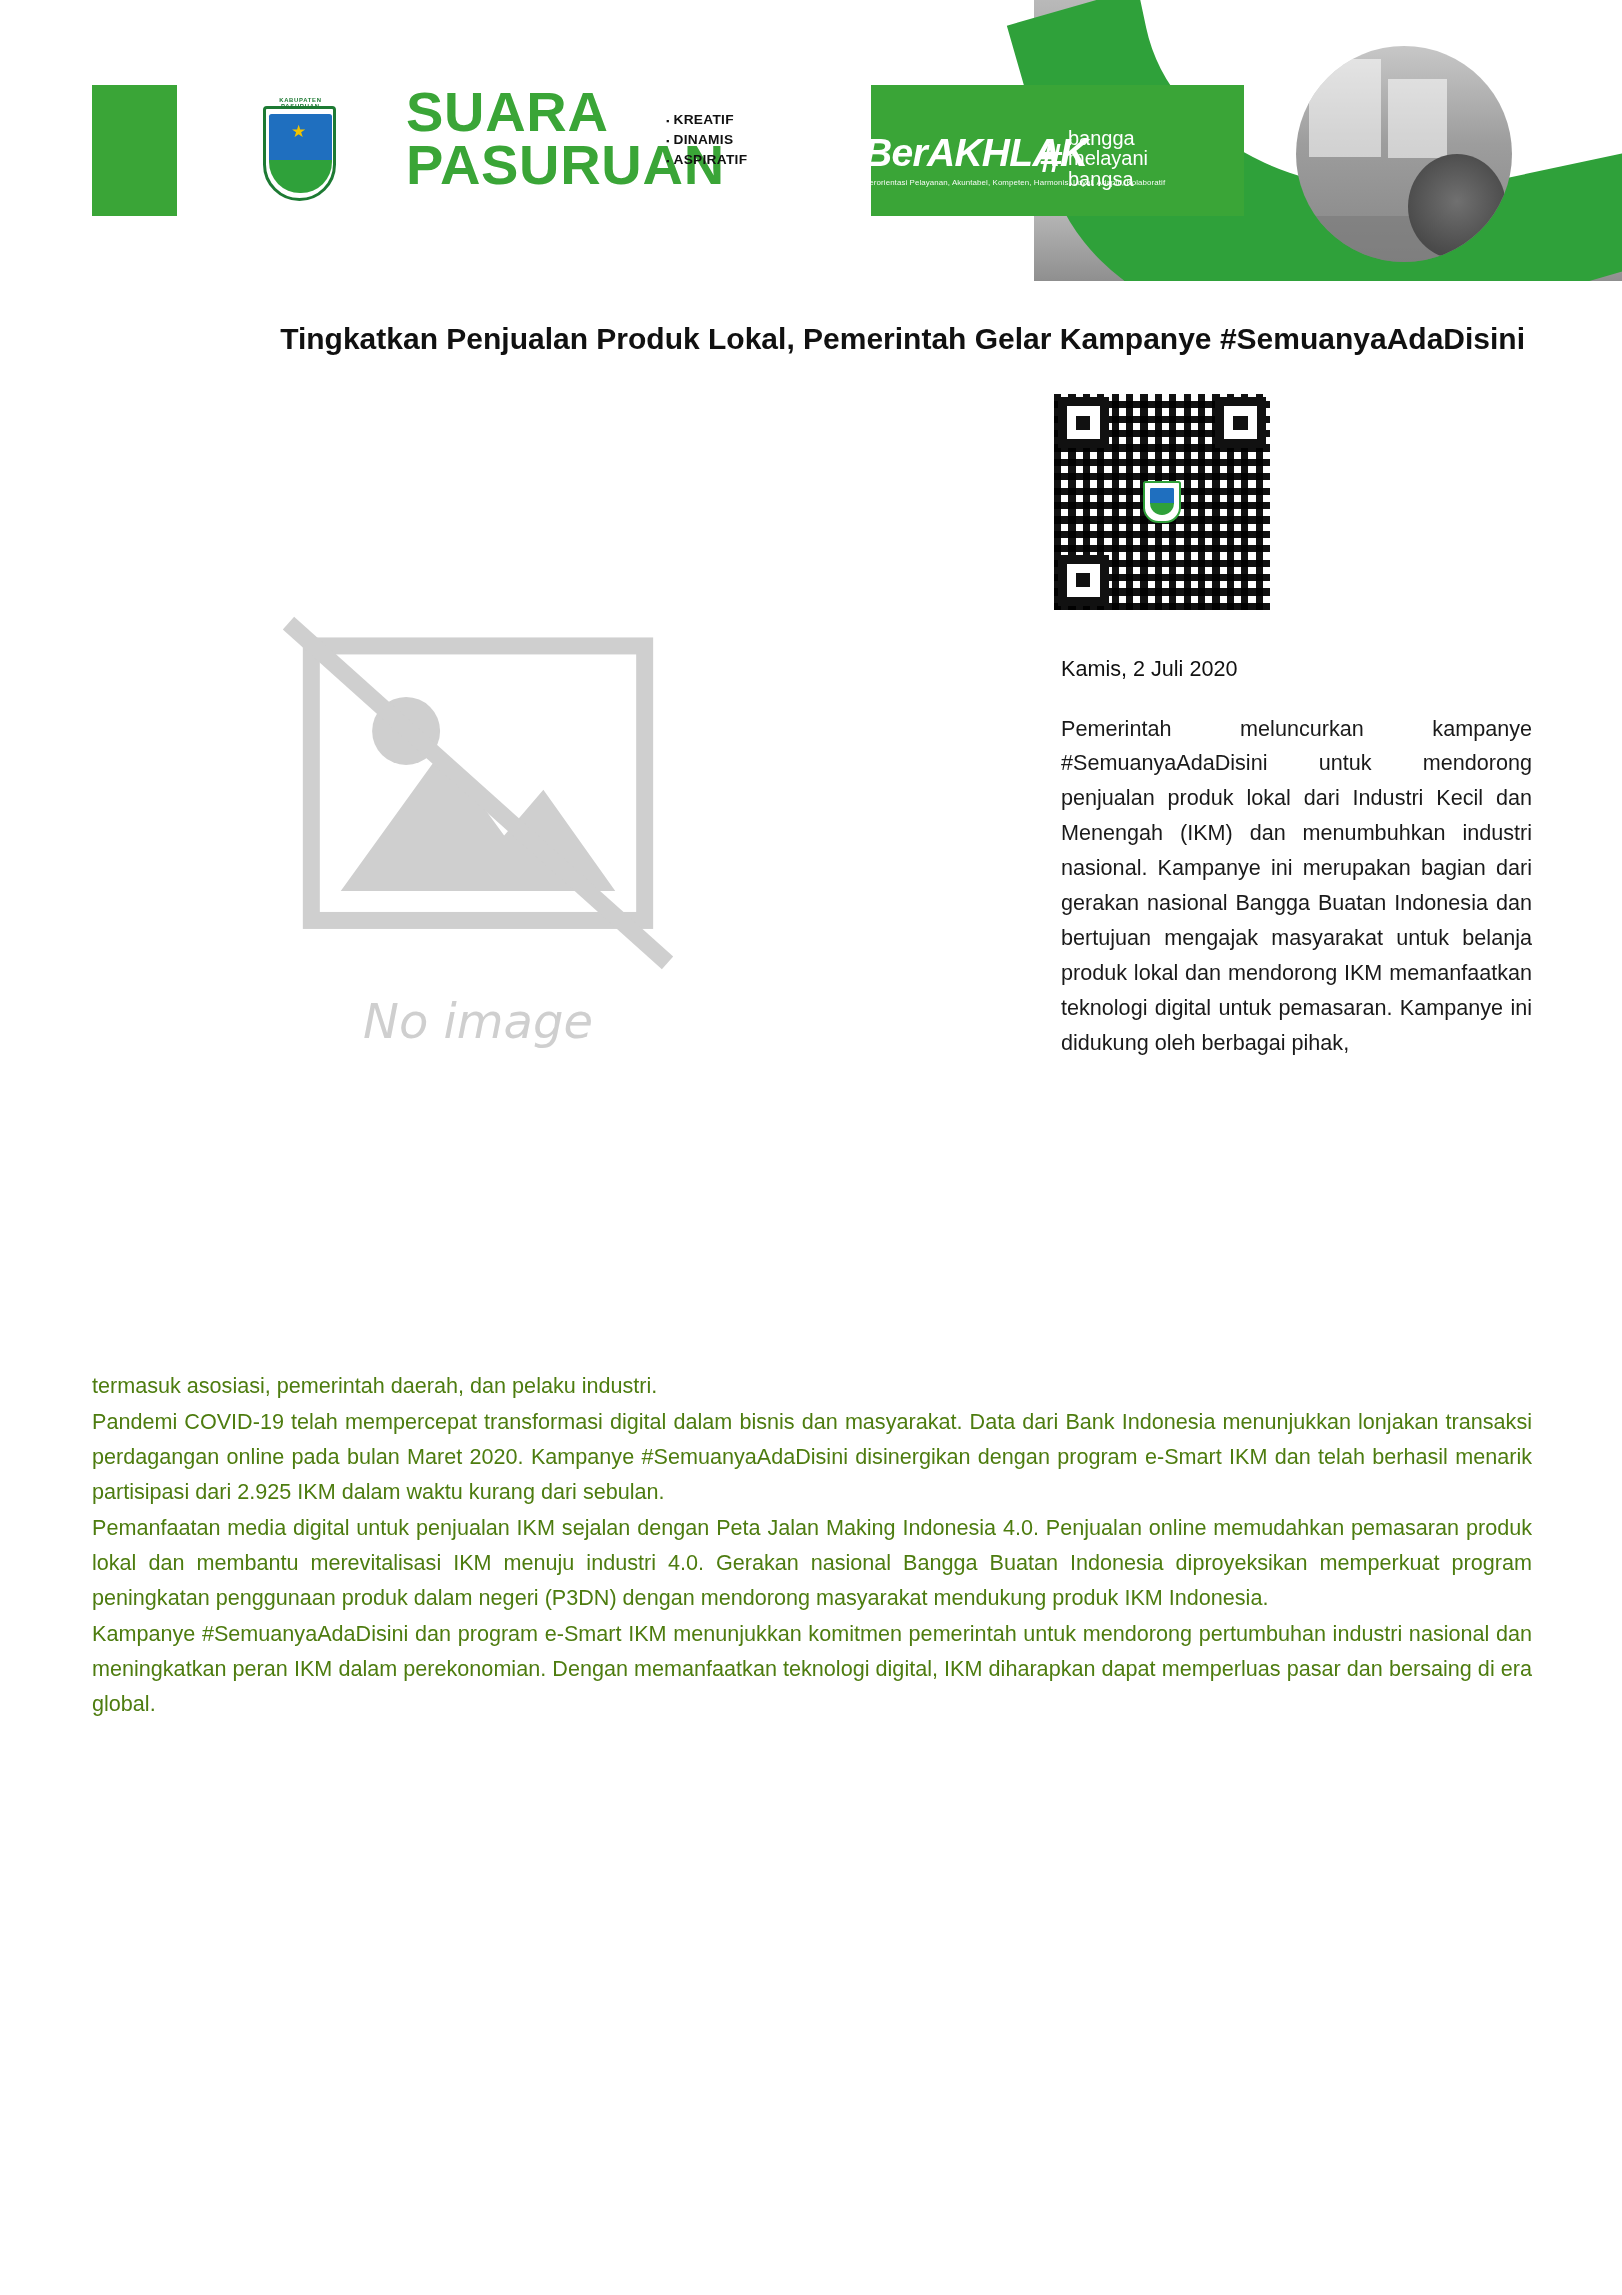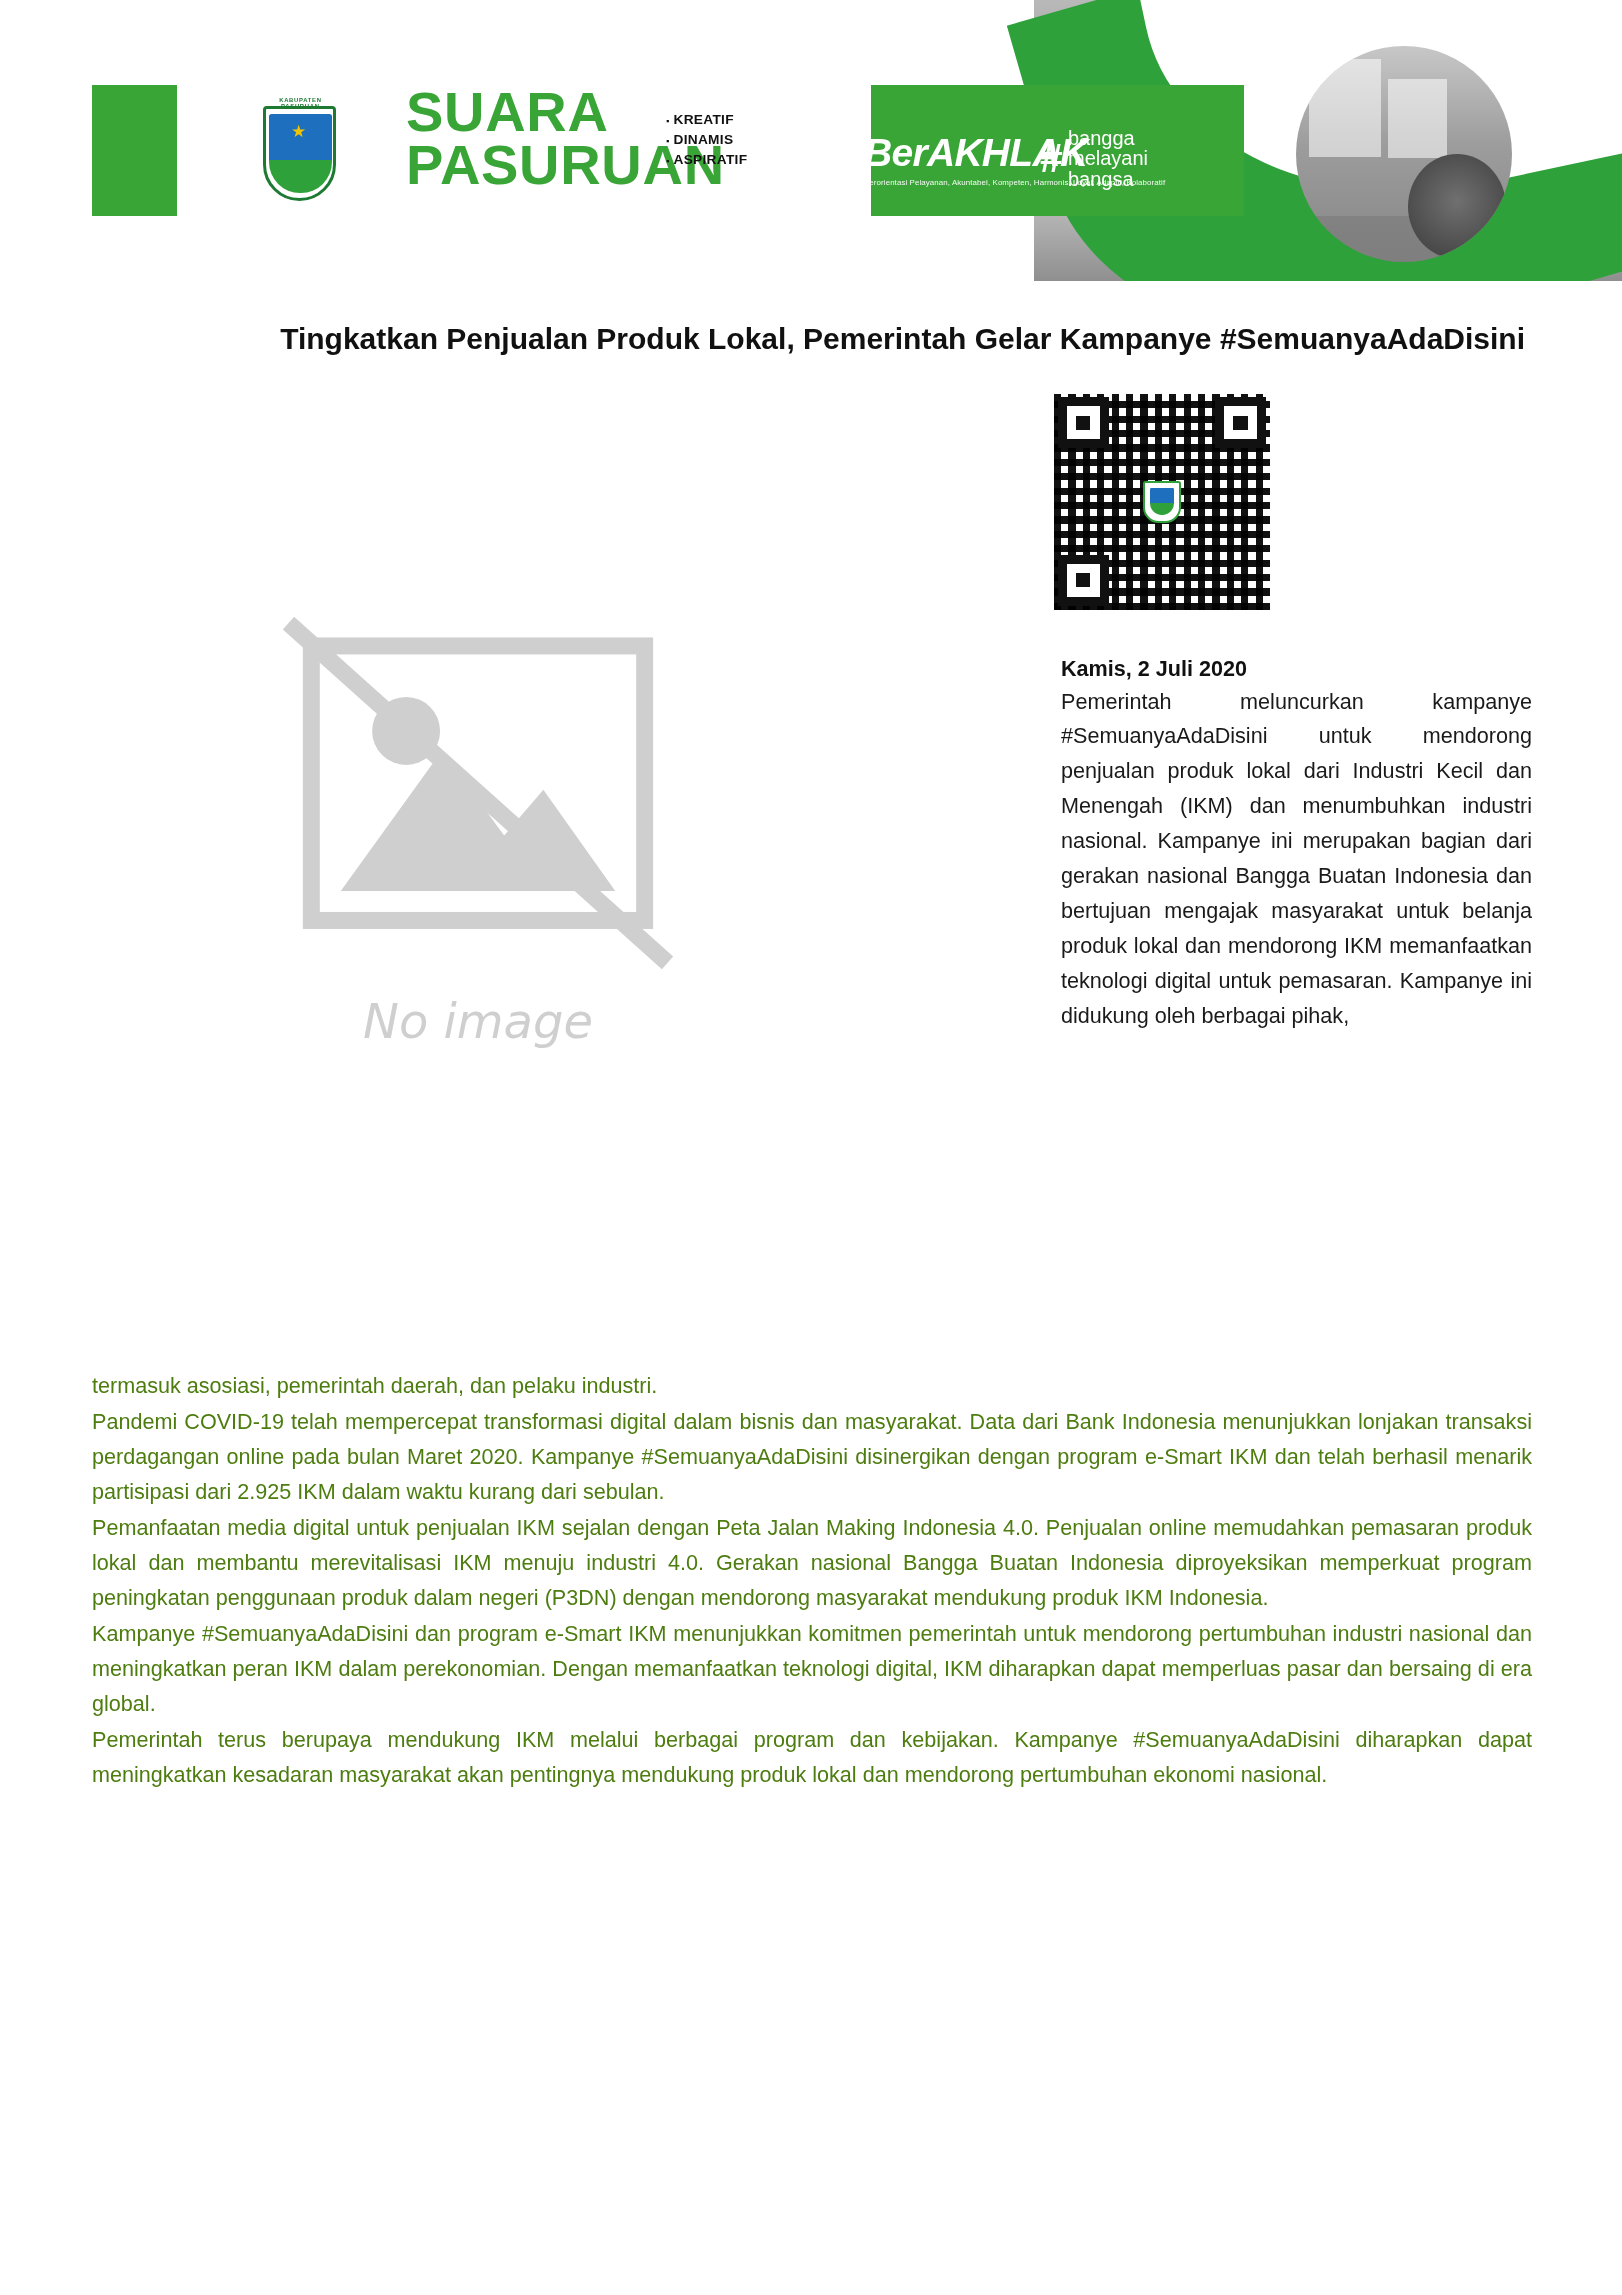--- a/index.html
+++ b/index.html
@@ -323,23 +323,23 @@
   }
 
   .side-col {
     position: absolute;
     right: 0;
     top: 262px;
     width: 471px;
   }
   .side-col .date {
     font-size: 21.6px;
-    font-weight: bold;
+    font-weight: normal;
     color: #111;
-    margin-bottom: 3px;
+    margin-bottom: 30px;
   }
   .side-col .lead {
     font-size: 21.6px;
     line-height: 1.62;
     text-align: justify;
     color: #1a1a1a;
   }
 
   .body-text {
     position: absolute;
@@ -444,16 +444,15 @@
   <div class="side-col">
     <div class="date">Kamis, 2 Juli 2020</div>
     <div class="lead">Pemerintah meluncurkan kampanye #SemuanyaAdaDisini untuk mendorong penjualan produk lokal dari Industri Kecil dan Menengah (IKM) dan menumbuhkan industri nasional. Kampanye ini merupakan bagian dari gerakan nasional Bangga Buatan Indonesia dan bertujuan mengajak masyarakat untuk belanja produk lokal dan mendorong IKM memanfaatkan teknologi digital untuk pemasaran. Kampanye ini didukung oleh berbagai pihak,</div>
   </div>
 
   <div class="body-text">
     <p>termasuk asosiasi, pemerintah daerah, dan pelaku industri.</p>
     <p>Pandemi COVID-19 telah mempercepat transformasi digital dalam bisnis dan masyarakat. Data dari Bank Indonesia menunjukkan lonjakan transaksi perdagangan online pada bulan Maret 2020. Kampanye #SemuanyaAdaDisini disinergikan dengan program e-Smart IKM dan telah berhasil menarik partisipasi dari 2.925 IKM dalam waktu kurang dari sebulan.</p>
     <p>Pemanfaatan media digital untuk penjualan IKM sejalan dengan Peta Jalan Making Indonesia 4.0. Penjualan online memudahkan pemasaran produk lokal dan membantu merevitalisasi IKM menuju industri 4.0. Gerakan nasional Bangga Buatan Indonesia diproyeksikan memperkuat program peningkatan penggunaan produk dalam negeri (P3DN) dengan mendorong masyarakat mendukung produk IKM Indonesia.</p>
     <p>Kampanye #SemuanyaAdaDisini dan program e-Smart IKM menunjukkan komitmen pemerintah untuk mendorong pertumbuhan industri nasional dan meningkatkan peran IKM dalam perekonomian. Dengan memanfaatkan teknologi digital, IKM diharapkan dapat memperluas pasar dan bersaing di era global.</p>
-    <p>Pemerintah terus berupaya mendukung IKM melalui berbagai program dan kebijakan. Kampanye #SemuanyaAdaDisini diharapkan dapat meningkatkan kesadaran masyarakat akan pentingnya mendukung produk lokal dan mendorong pertumbuhan ekonomi nasional.</p>
   </div>
 </div>
 
 
 </body></html>

